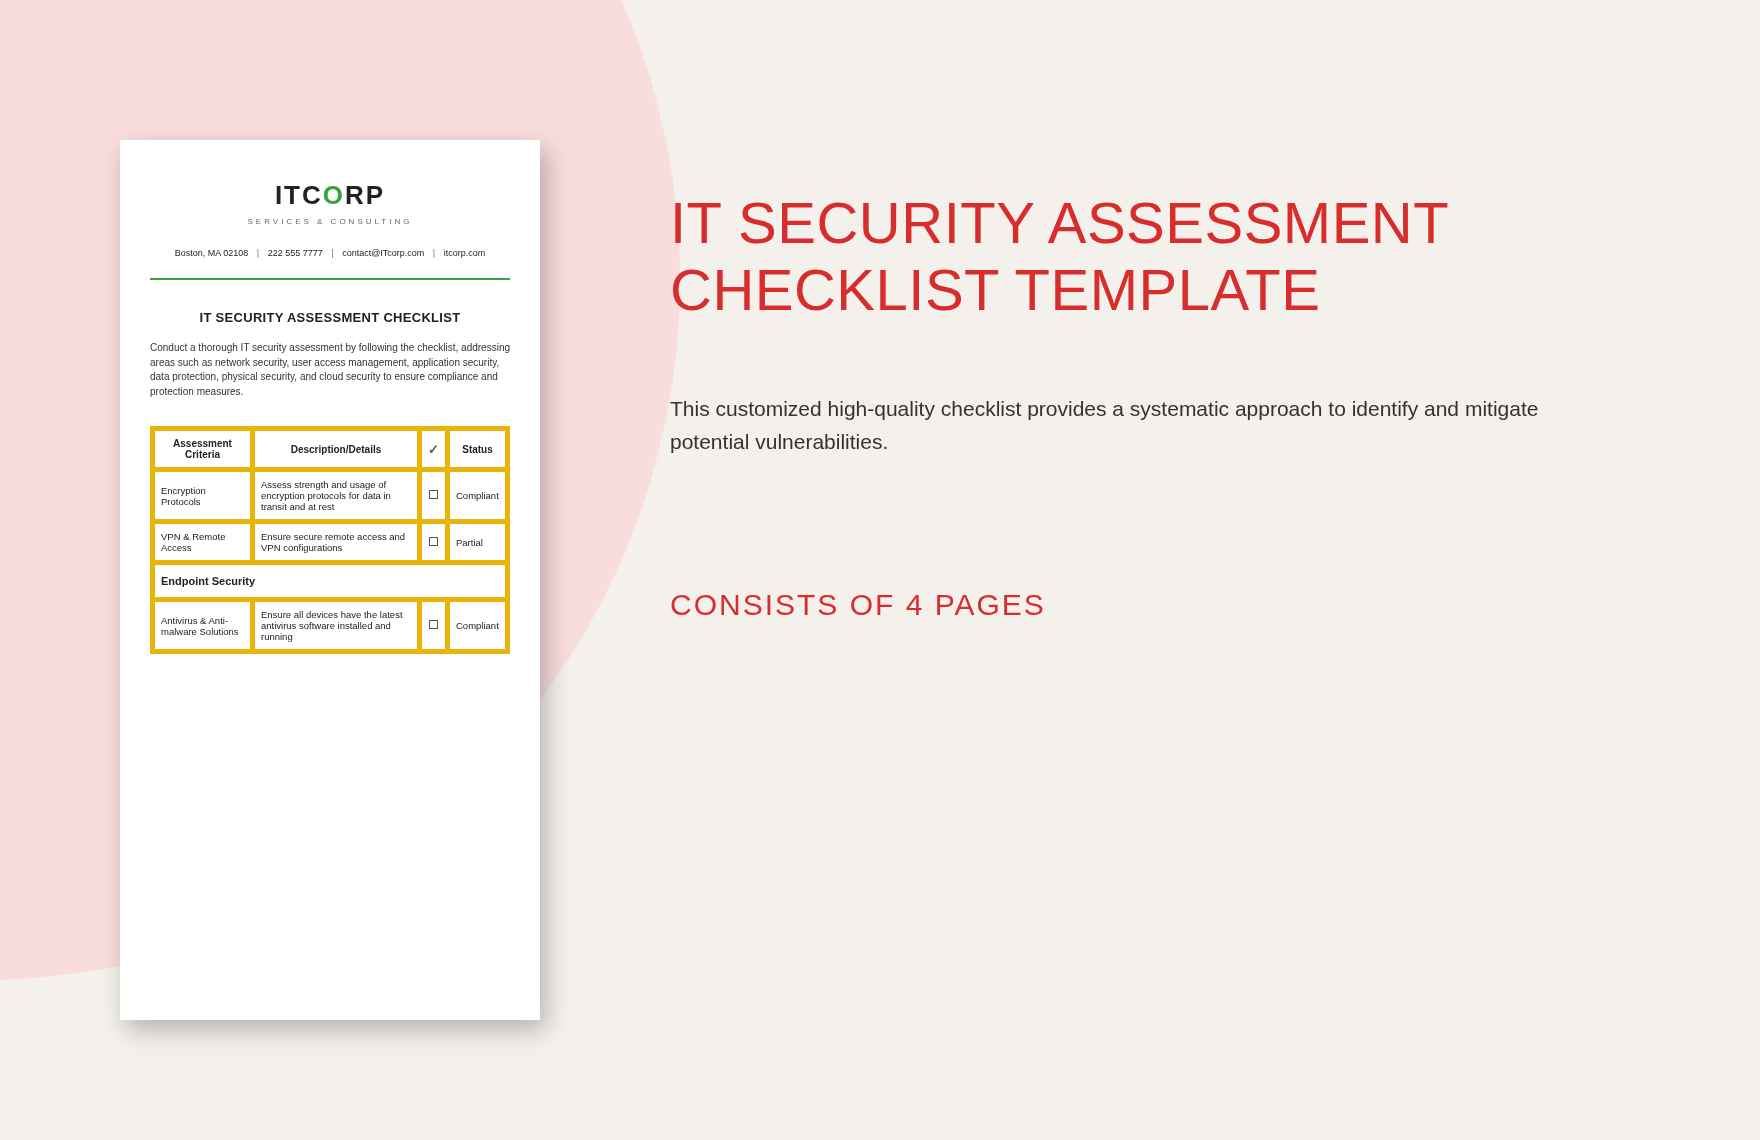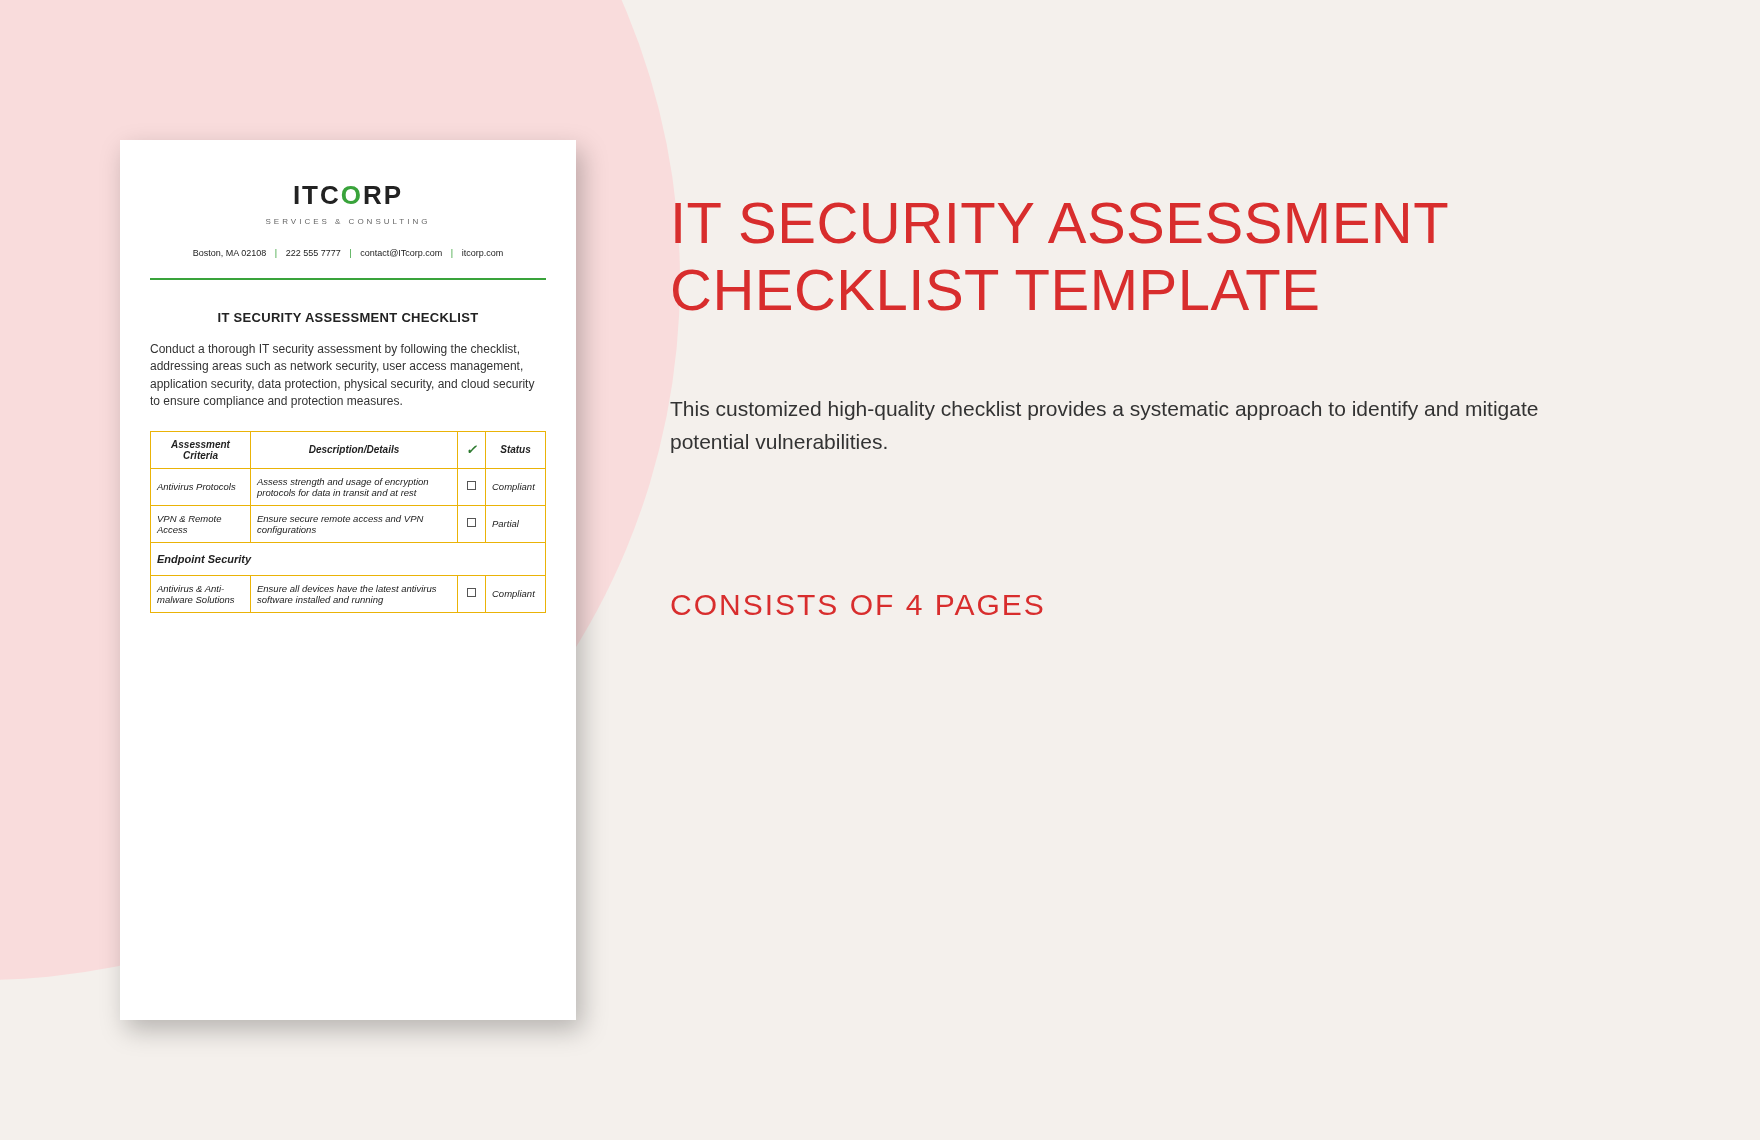--- a/index.html
+++ b/index.html
@@ -22,21 +22,21 @@
     height: 1400px;
     border-radius: 50%;
     background: #f9dcdc;
     left: -720px;
     top: -420px;
   }
   .page-card {
     position: absolute;
     left: 120px;
     top: 140px;
-    width: 456px;
+    width: 420px;
     height: 880px;
     background: #ffffff;
     box-shadow: 6px 10px 24px rgba(0,0,0,0.25);
     padding: 40px 30px 20px 30px;
     font-size: 10px;
     color: #222;
   }
   .logo-row { text-align: center; margin-bottom: 6px; }
   .logo-text {
     font-size: 26px;
@@ -66,36 +66,35 @@
     margin-bottom: 30px;
   }
   .doc-title {
     text-align: center;
     font-size: 13px;
     font-weight: 900;
     letter-spacing: 0.3px;
     margin-bottom: 16px;
   }
   .doc-intro {
-    font-size: 12px;
+    font-size: 10px;
     line-height: 1.45;
     color: #333;
-    margin-bottom: 20px;
+    margin-bottom: 27px;
   }
   table.assess {
     width: 100%;
     border-collapse: collapse;
     font-size: 9.5px;
   }
   table.assess th, table.assess td {
-    border: 1px solid #eab308;
+    border: 5px solid #eab308;
     padding: 7px 6px;
     text-align: left;
     vertical-align: middle;
-    font-style: italic;
   }
   table.assess th {
     font-weight: 700;
     text-align: center;
     background: #fff;
     font-size: 10px;
   }
   table.assess th.check-col { width: 28px; }
   table.assess th.status-col { width: 60px; }
   table.assess th.crit-col { width: 100px; }
@@ -181,21 +180,21 @@
     <thead>
       <tr>
         <th class="crit-col">Assessment Criteria</th>
         <th>Description/Details</th>
         <th class="check-col"><span class="check-icon">✓</span></th>
         <th class="status-col">Status</th>
       </tr>
     </thead>
     <tbody>
       <tr>
-        <td>Antivirus Protocols</td>
+        <td>Encryption Protocols</td>
         <td>Assess strength and usage of encryption protocols for data in transit and at rest</td>
         <td class="cb"><span class="box"></span></td>
         <td>Compliant</td>
       </tr>
       <tr>
         <td>VPN &amp; Remote Access</td>
         <td>Ensure secure remote access and VPN configurations</td>
         <td class="cb"><span class="box"></span></td>
         <td>Partial</td>
       </tr>

